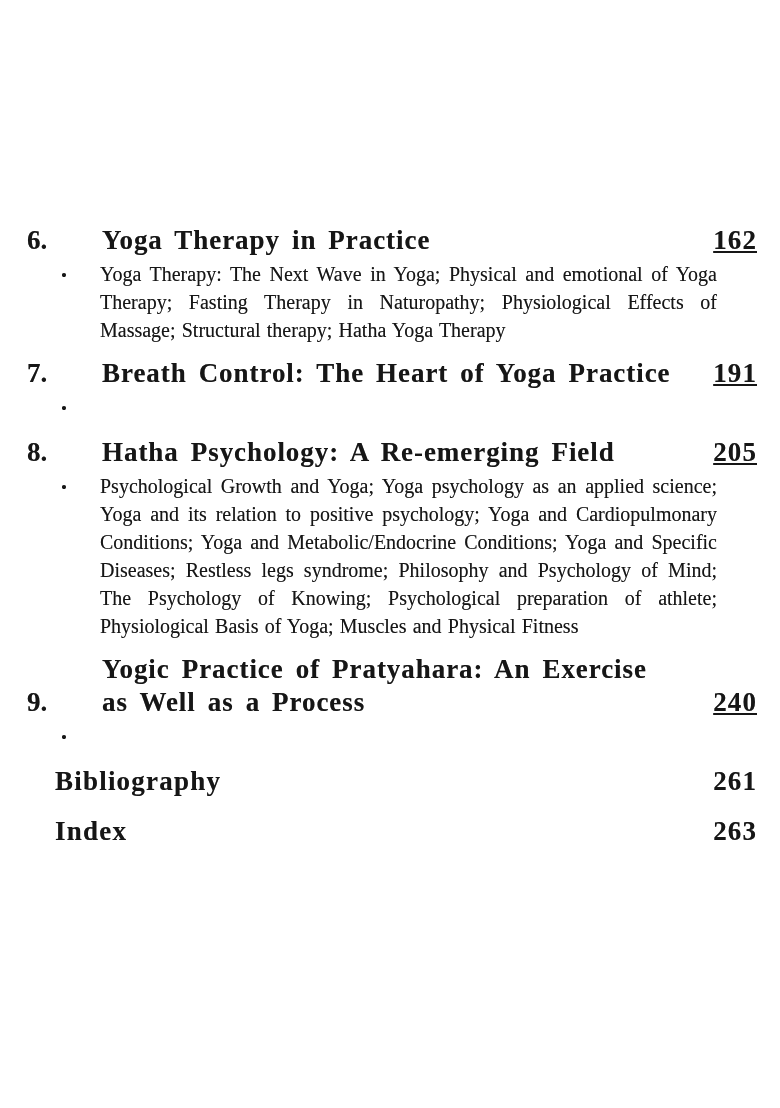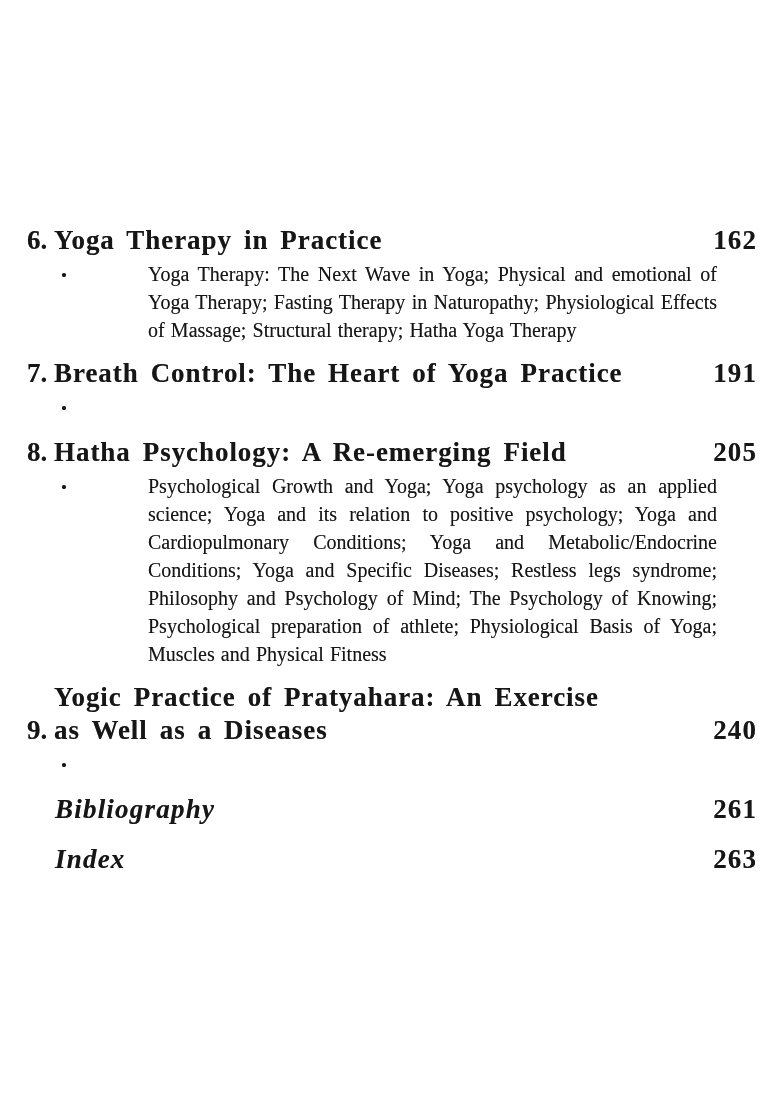--- a/index.html
+++ b/index.html
@@ -33,60 +33,60 @@
   }
   .head-num {
     flex: none;
     width: 27px;
   }
   .head-title {
     flex: 1;
     white-space: pre-line;
     word-spacing: 0.16em;
     letter-spacing: 0.035em;
+    margin-left: 48px;
   }
   .head-page {
     flex: none;
     align-self: flex-end;
     letter-spacing: 0.04em;
+    text-decoration: underline;
   }
   .entry-sub {
     display: flex;
     margin: 3px 0 0 34px;
     padding-right: 40px;
     font-size: 20px;
     line-height: 28px;
   }
   .sub-bullet {
     flex: none;
     width: 39px;
     font-size: 17px;
     padding-top: 2px;
   }
   .sub-text {
     flex: 1;
     text-align: justify;
     word-spacing: 0.06em;
-    margin-left: 48px;
   }
   .back-matter {
     margin-top: 9px;
   }
   .back-row {
     display: flex;
     align-items: flex-end;
     margin-bottom: 17px;
     font-weight: bold;
     font-size: 27px;
     line-height: 33px;
   }
   .back-title {
     flex: 1;
     margin-left: 28px;
-    font-style: italic;
     letter-spacing: 0.045em;
   }
   .back-page {
     flex: none;
     letter-spacing: 0.04em;
     text-align: right;
   }
 </style>
 </head>
 <body>
@@ -125,21 +125,21 @@
     <div class="entry-sub">
       <span class="sub-bullet">•</span>
       <span class="sub-text">Psychological Growth and Yoga; Yoga psychology as an applied science; Yoga and its relation to positive psychology; Yoga and Cardiopulmonary Conditions; Yoga and Metabolic/Endocrine Conditions; Yoga and Specific Diseases; Restless legs syndrome; Philosophy and Psychology of Mind; The Psychology of Knowing; Psychological preparation of athlete; Physiological Basis of Yoga; Muscles and Physical Fitness</span>
     </div>
   </div>
 
   <div class="toc-entry">
     <div class="entry-head">
       <span class="head-num">9.</span>
       <span class="head-title">Yogic Practice of Pratyahara: An Exercise
-as Well as a Diseases</span>
+as Well as a Process</span>
       <span class="head-page">240</span>
     </div>
     <div class="entry-sub">
       <span class="sub-bullet">•</span>
     </div>
   </div>
 
   <div class="back-matter">
     <div class="back-row">
       <span class="back-title">Bibliography</span>

